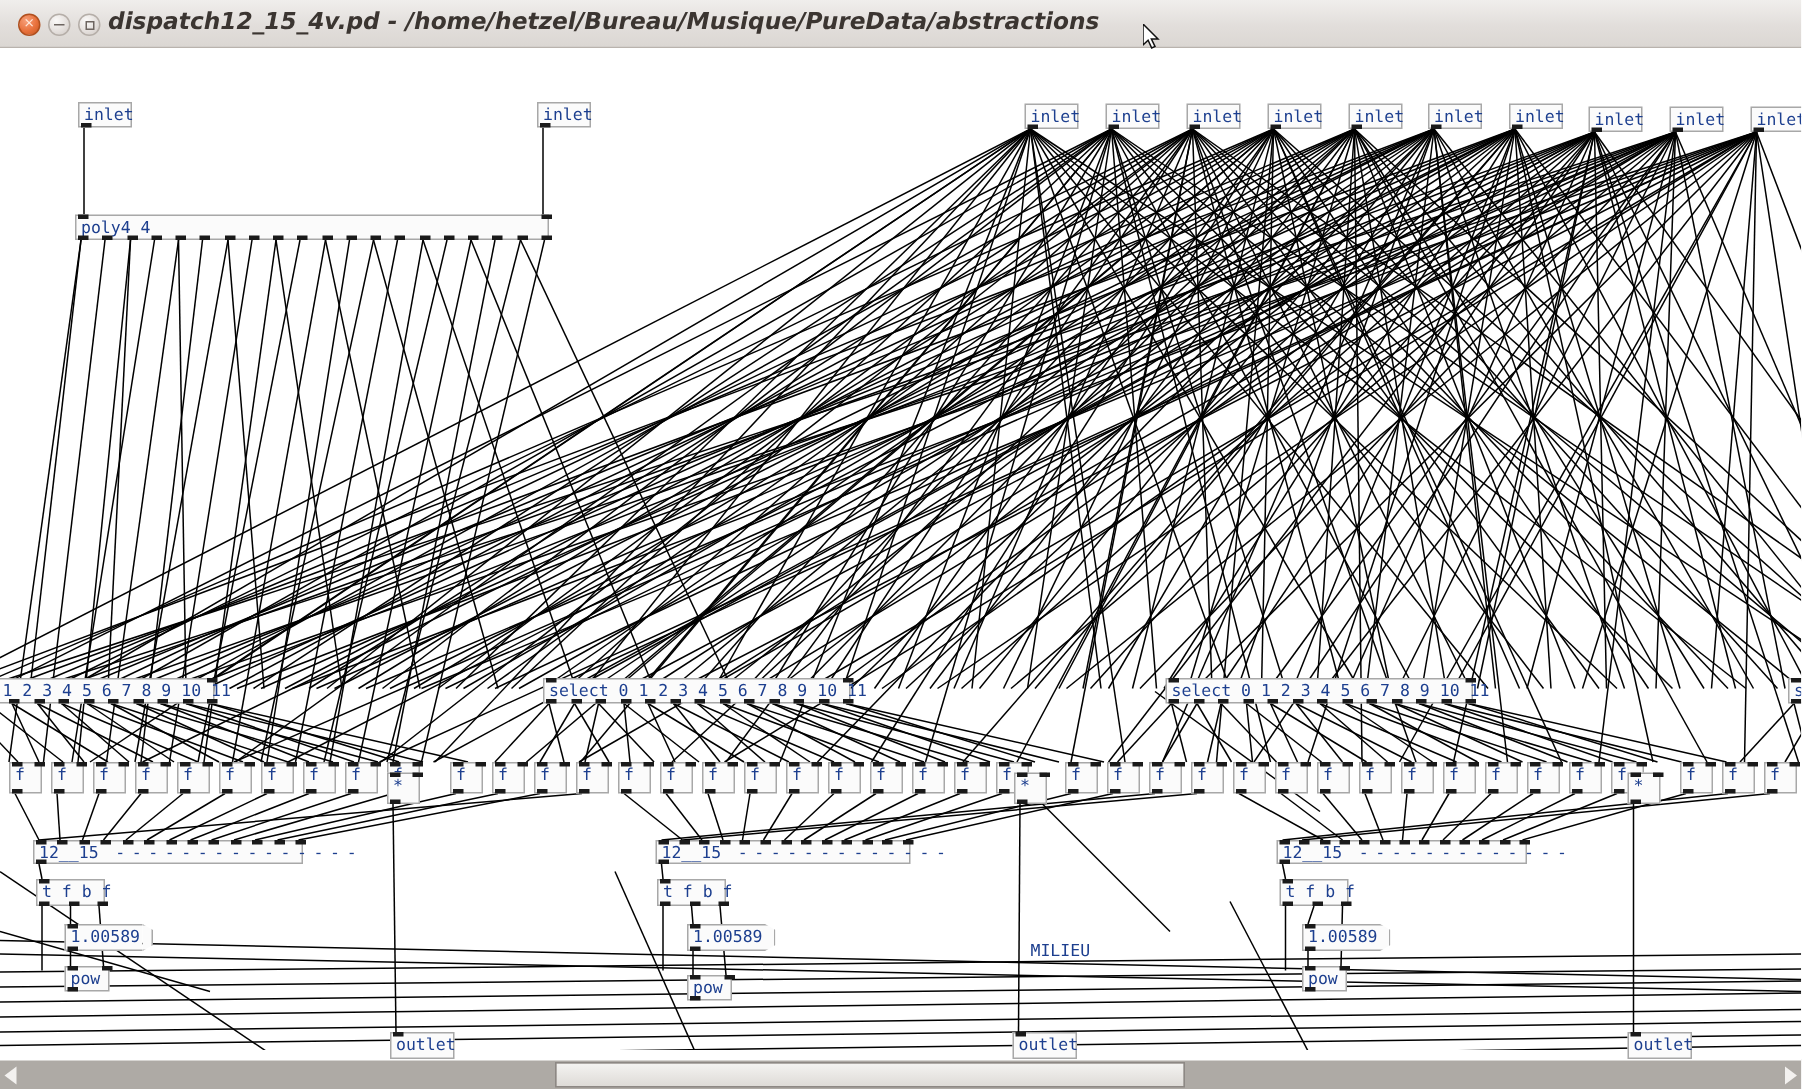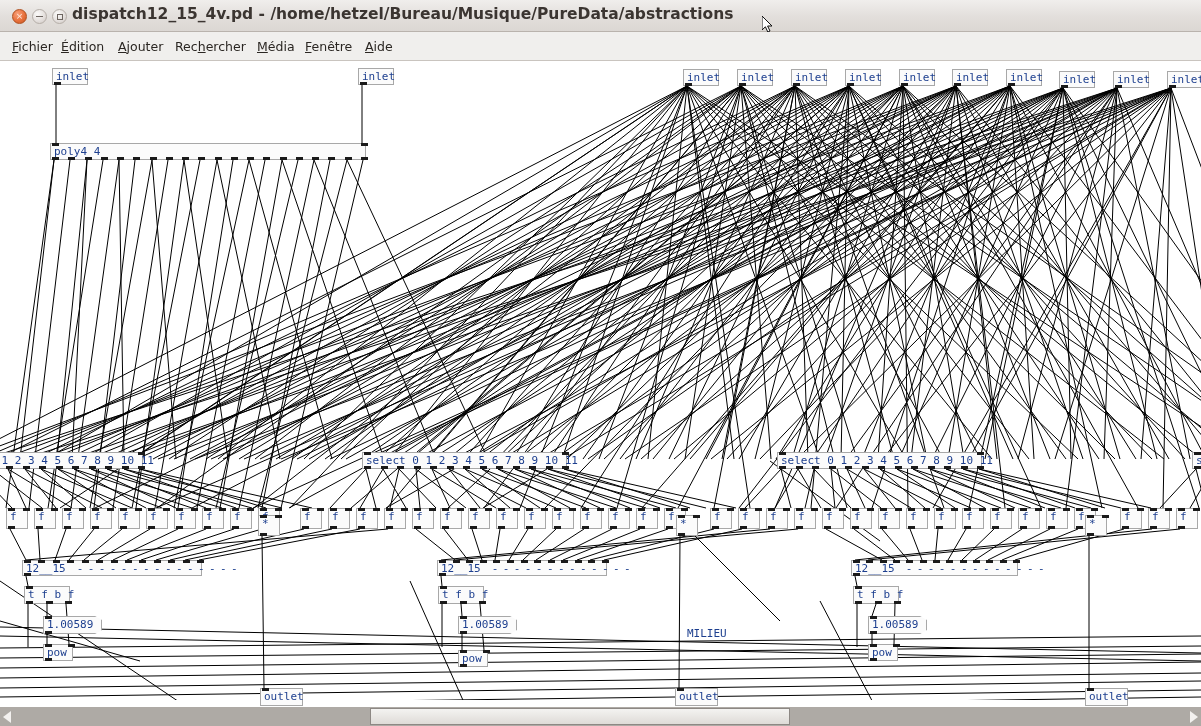--- a/index.html
+++ b/index.html
@@ -59,20 +59,21 @@
     width: 7px; height: 1px; background: #6d6560;
   }
   #window-title {
     position: absolute;
     left: 72px; top: 5px;
     font-size: 15.5px;
     font-weight: bold;
     color: #3b3531;
     white-space: nowrap;
     letter-spacing: 0px;
+    font-style: italic;
   }
   #cursor-arrow {
     position: absolute;
     left: 762px; top: 16px;
     width: 12px; height: 18px;
   }
 
   
   #menubar {
     position: absolute; left: 0; top: 32px;
@@ -197,29 +198,20 @@
       </div>
     <div class="winbtn" id="btn-max">
         <div class="sq"></div>
       </div>
     <div id="window-title">dispatch12_15_4v.pd - /home/hetzel/Bureau/Musique/PureData/abstractions</div>
     <svg id="cursor-arrow" viewBox="0 0 12 18">
       <polygon points="0,0 0,14 3.4,10.8 5.8,16 8,15 5.6,10 10,10" fill="#ffffff" stroke="#111111" stroke-width="1"></polygon>
     </svg>
   </div>
 
-  <div id="menubar">
-    <div class="menu-item" style="left:8px"><u>F</u>ichier</div>
-    <div class="menu-item" style="left:57px"><u>É</u>dition</div>
-    <div class="menu-item" style="left:114px"><u>A</u>jouter</div>
-    <div class="menu-item" style="left:171px">Rec<u>h</u>ercher</div>
-    <div class="menu-item" style="left:253px"><u>M</u>édia</div>
-    <div class="menu-item" style="left:301px"><u>F</u>enêtre</div>
-    <div class="menu-item" style="left:361px"><u>A</u>ide</div>
-  </div>
 
   <div id="canvas">
     <svg id="wires" width="1201" height="645">
         <line x1="56" y1="24" x2="56" y2="82" stroke="#000000" stroke-width="1"></line>
         <line x1="362" y1="24" x2="362" y2="82" stroke="#000000" stroke-width="1"></line>
         <line x1="54" y1="99" x2="6" y2="447" stroke="#000000" stroke-width="1"></line>
         <line x1="54" y1="99" x2="20" y2="398" stroke="#000000" stroke-width="1"></line>
         <line x1="70" y1="99" x2="29" y2="447" stroke="#000000" stroke-width="1"></line>
         <line x1="87" y1="99" x2="52" y2="447" stroke="#000000" stroke-width="1"></line>
         <line x1="87" y1="99" x2="72" y2="398" stroke="#000000" stroke-width="1"></line>

